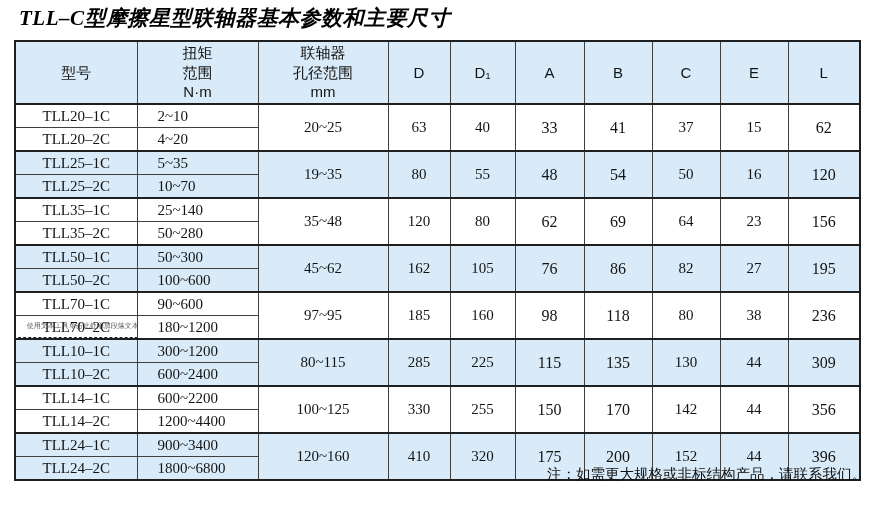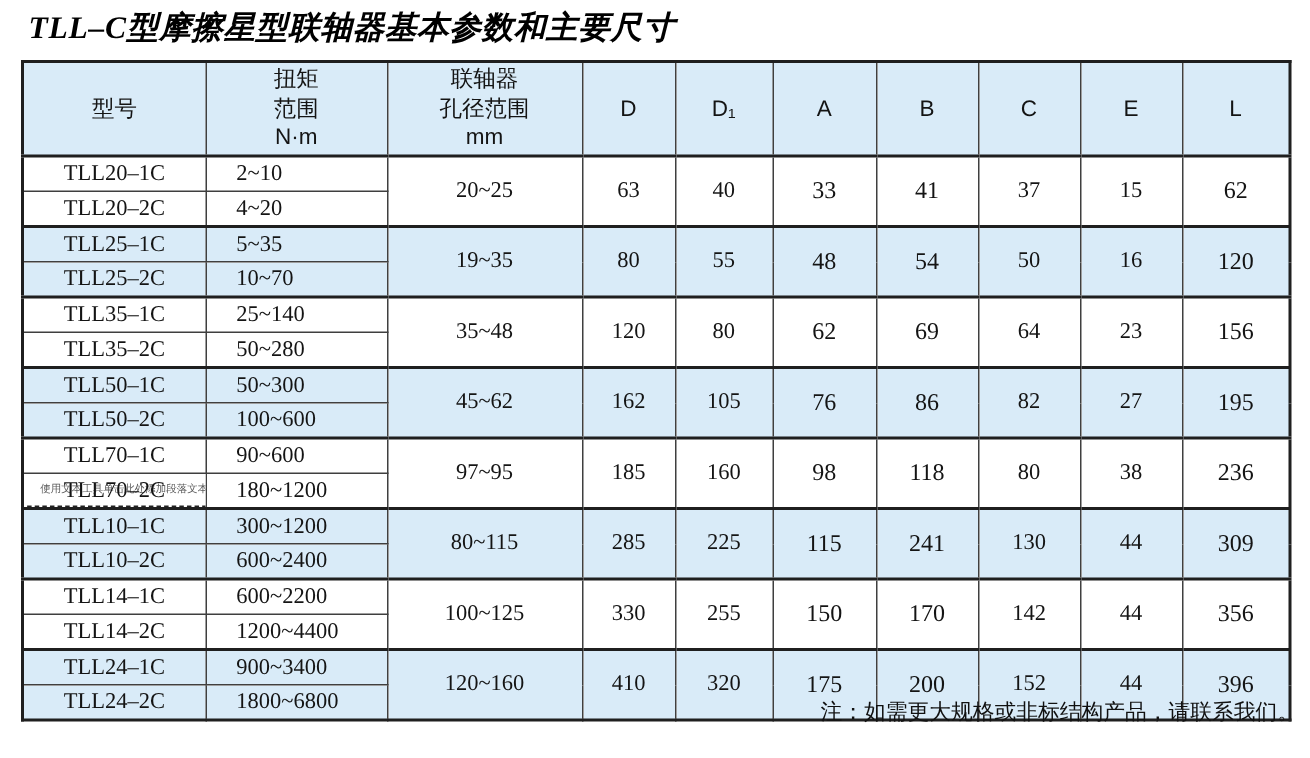--- a/index.html
+++ b/index.html
@@ -177,21 +177,21 @@
       <td class="tq">180~1200</td>
     </tr>
 
     <tr class="gs stripe">
       <td>TLL10–1C</td>
       <td class="tq">300~1200</td>
       <td rowspan="2">80~115</td>
       <td rowspan="2">285</td>
       <td rowspan="2">225</td>
       <td rowspan="2" class="bd">115</td>
-      <td rowspan="2" class="bd">241</td>
+      <td rowspan="2" class="bd">135</td>
       <td rowspan="2">130</td>
       <td rowspan="2">44</td>
       <td rowspan="2" class="bd">309</td>
     </tr>
     <tr class="stripe">
       <td>TLL10–2C</td>
       <td class="tq">600~2400</td>
     </tr>
 
     <tr class="gs">

